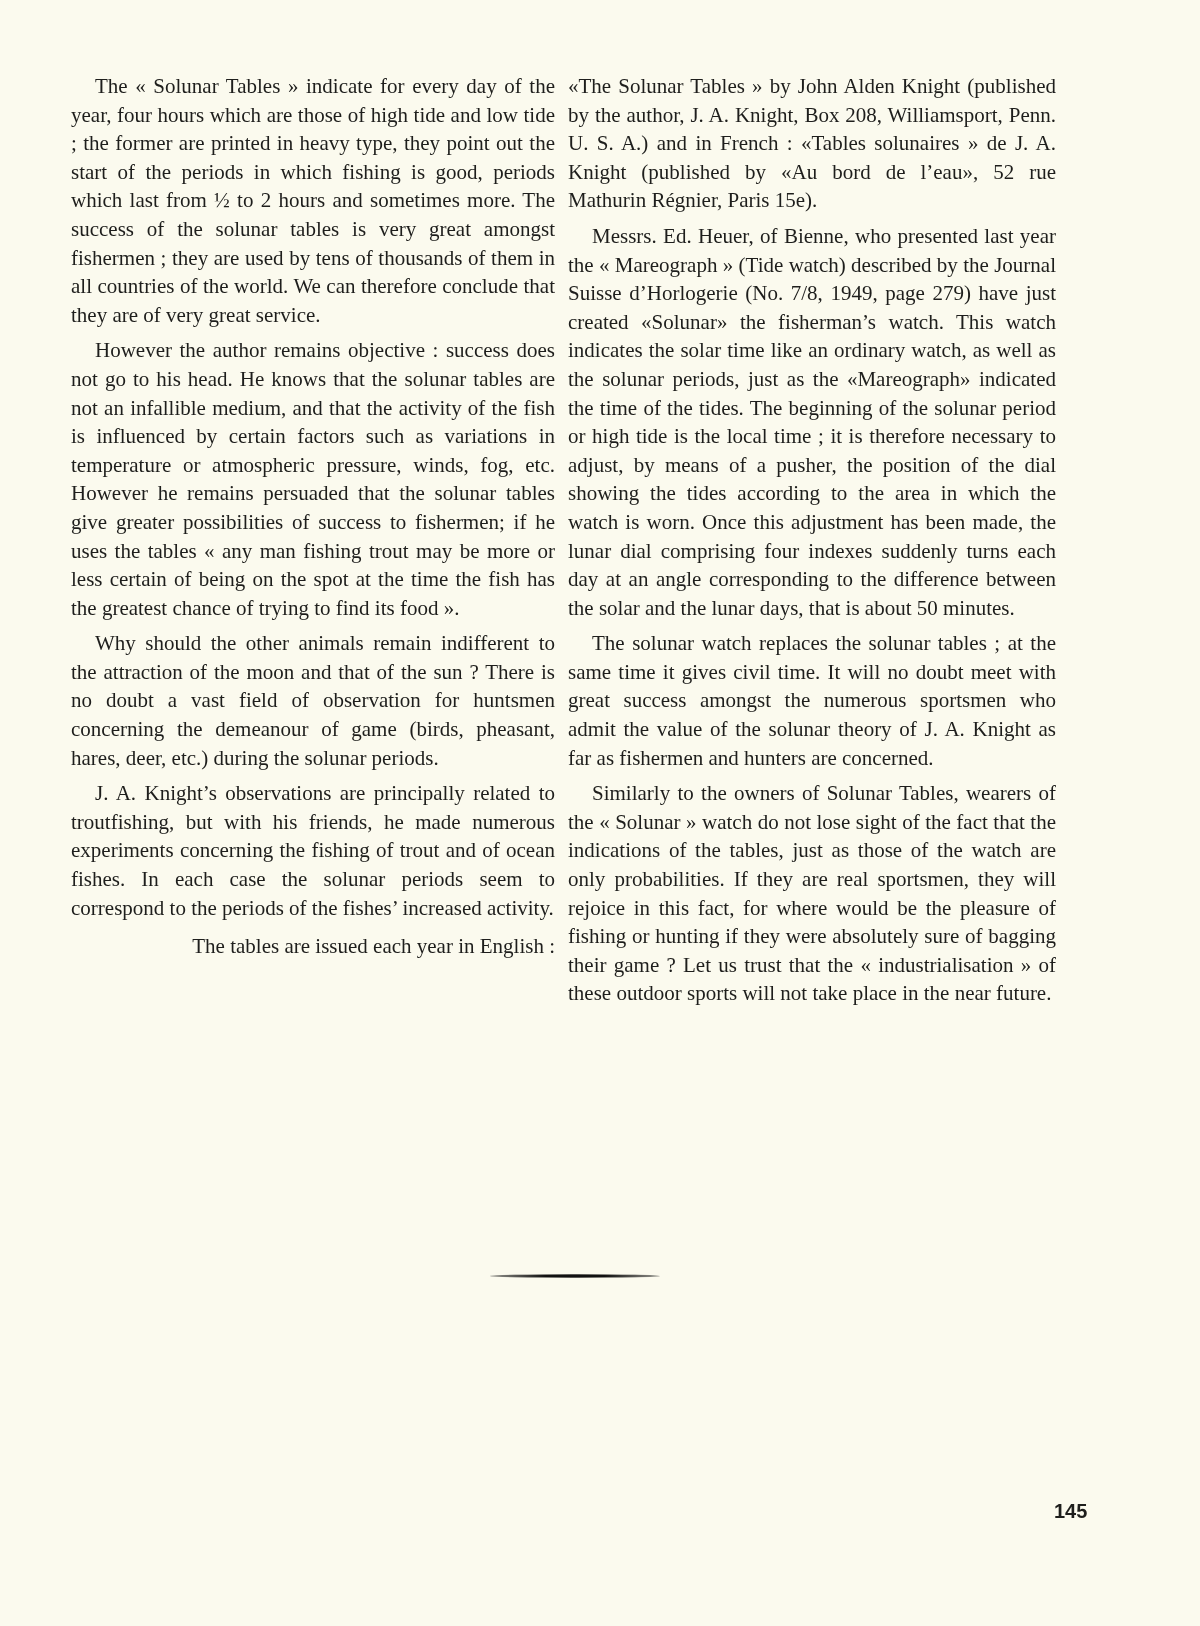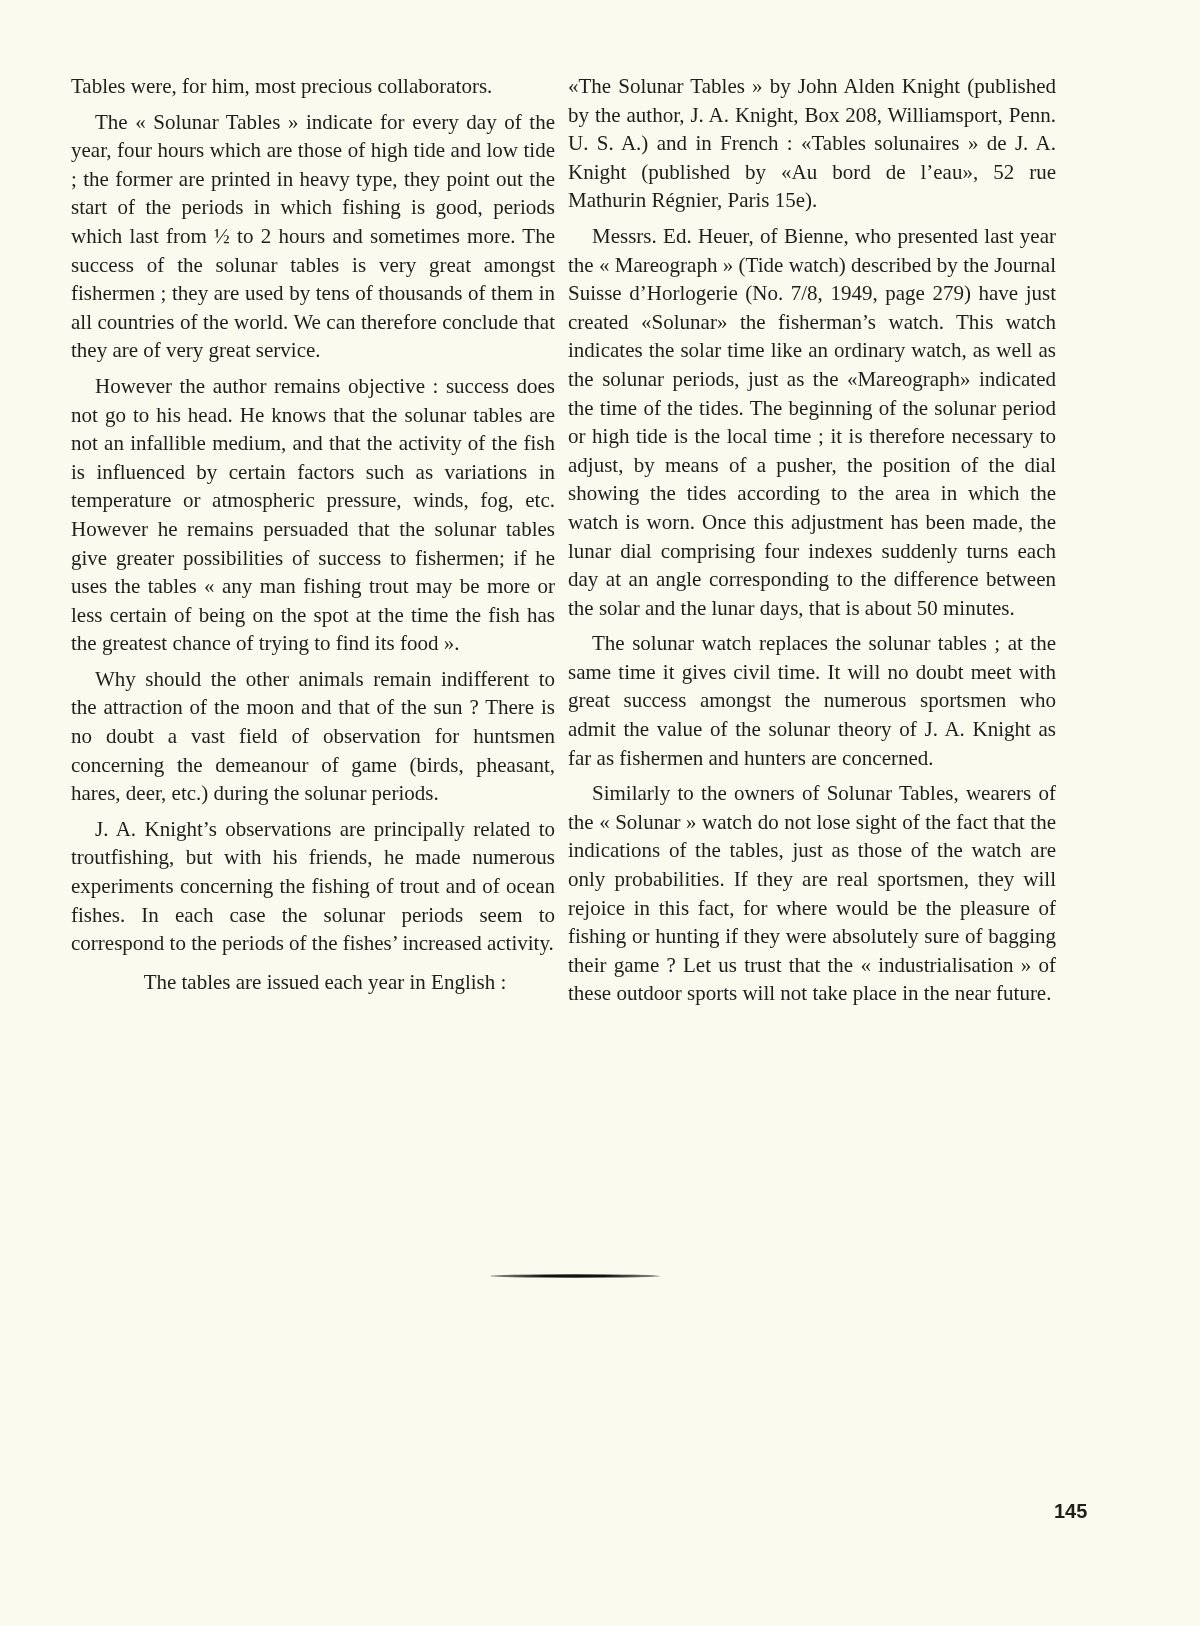--- a/index.html
+++ b/index.html
@@ -39,26 +39,25 @@
     left: 1054px; top: 1500px;
     font-size: 20px;
     font-weight: bold;
     font-family: Liberation Sans, sans-serif;
   }
 </style>
 </head>
 <body>
 
 <div class="col col-left">
-  <p class="cont">Tables were, for him, most precious collaborators.</p>
   <p>The « Solunar Tables » indicate for every day of the year, four hours which are those of high tide and low tide ; the former are printed in heavy type, they point out the start of the periods in which fishing is good, periods which last from ½ to 2 hours and sometimes more. The success of the solunar tables is very great amongst fishermen ; they are used by tens of thousands of them in all countries of the world. We can therefore conclude that they are of very great service.</p>
   <p>However the author remains objective : success does not go to his head. He knows that the solunar tables are not an infallible medium, and that the activity of the fish is influenced by certain factors such as variations in temperature or atmospheric pressure, winds, fog, etc. However he remains persuaded that the solunar tables give greater possibilities of success to fishermen; if he uses the tables « any man fishing trout may be more or less certain of being on the spot at the time the fish has the greatest chance of trying to find its food ».</p>
   <p>Why should the other animals remain indifferent to the attraction of the moon and that of the sun ? There is no doubt a vast field of observation for huntsmen concerning the demeanour of game (birds, pheasant, hares, deer, etc.) during the solunar periods.</p>
   <p>J. A. Knight’s observations are principally related to troutfishing, but with his friends, he made numerous experiments concerning the fishing of trout and of ocean fishes. In each case the solunar periods seem to correspond to the periods of the fishes’ increased activity.</p>
-  <p style="text-align:center;margin-top:10px;">The tables are issued each year in English :</p>
+  <p style="text-align:right;margin-top:10px;">The tables are issued each year in English :</p>
 </div>
 
 <div class="col col-right">
   <p class="cont">«The Solunar Tables » by John Alden Knight (published by the author, J. A. Knight, Box 208, Williamsport, Penn. U. S. A.) and in French : «Tables solunaires » de J. A. Knight (published by «Au bord de l’eau», 52 rue Mathurin Régnier, Paris 15e).</p>
   <p>Messrs. Ed. Heuer, of Bienne, who presented last year the « Mareograph » (Tide watch) described by the Journal Suisse d’Horlogerie (No. 7/8, 1949, page 279) have just created «Solunar» the fisherman’s watch. This watch indicates the solar time like an ordinary watch, as well as the solunar periods, just as the «Mareograph» indicated the time of the tides. The beginning of the solunar period or high tide is the local time ; it is therefore necessary to adjust, by means of a pusher, the position of the dial showing the tides according to the area in which the watch is worn. Once this adjustment has been made, the lunar dial comprising four indexes suddenly turns each day at an angle corresponding to the difference between the solar and the lunar days, that is about 50 minutes.</p>
   <p>The solunar watch replaces the solunar tables ; at the same time it gives civil time. It will no doubt meet with great success amongst the numerous sportsmen who admit the value of the solunar theory of J. A. Knight as far as fishermen and hunters are concerned.</p>
   <p>Similarly to the owners of Solunar Tables, wearers of the « Solunar » watch do not lose sight of the fact that the indications of the tables, just as those of the watch are only probabilities. If they are real sportsmen, they will rejoice in this fact, for where would be the pleasure of fishing or hunting if they were absolutely sure of bagging their game ? Let us trust that the « industrialisation » of these outdoor sports will not take place in the near future.</p>
 </div>
 
 <div class="divider"></div>

